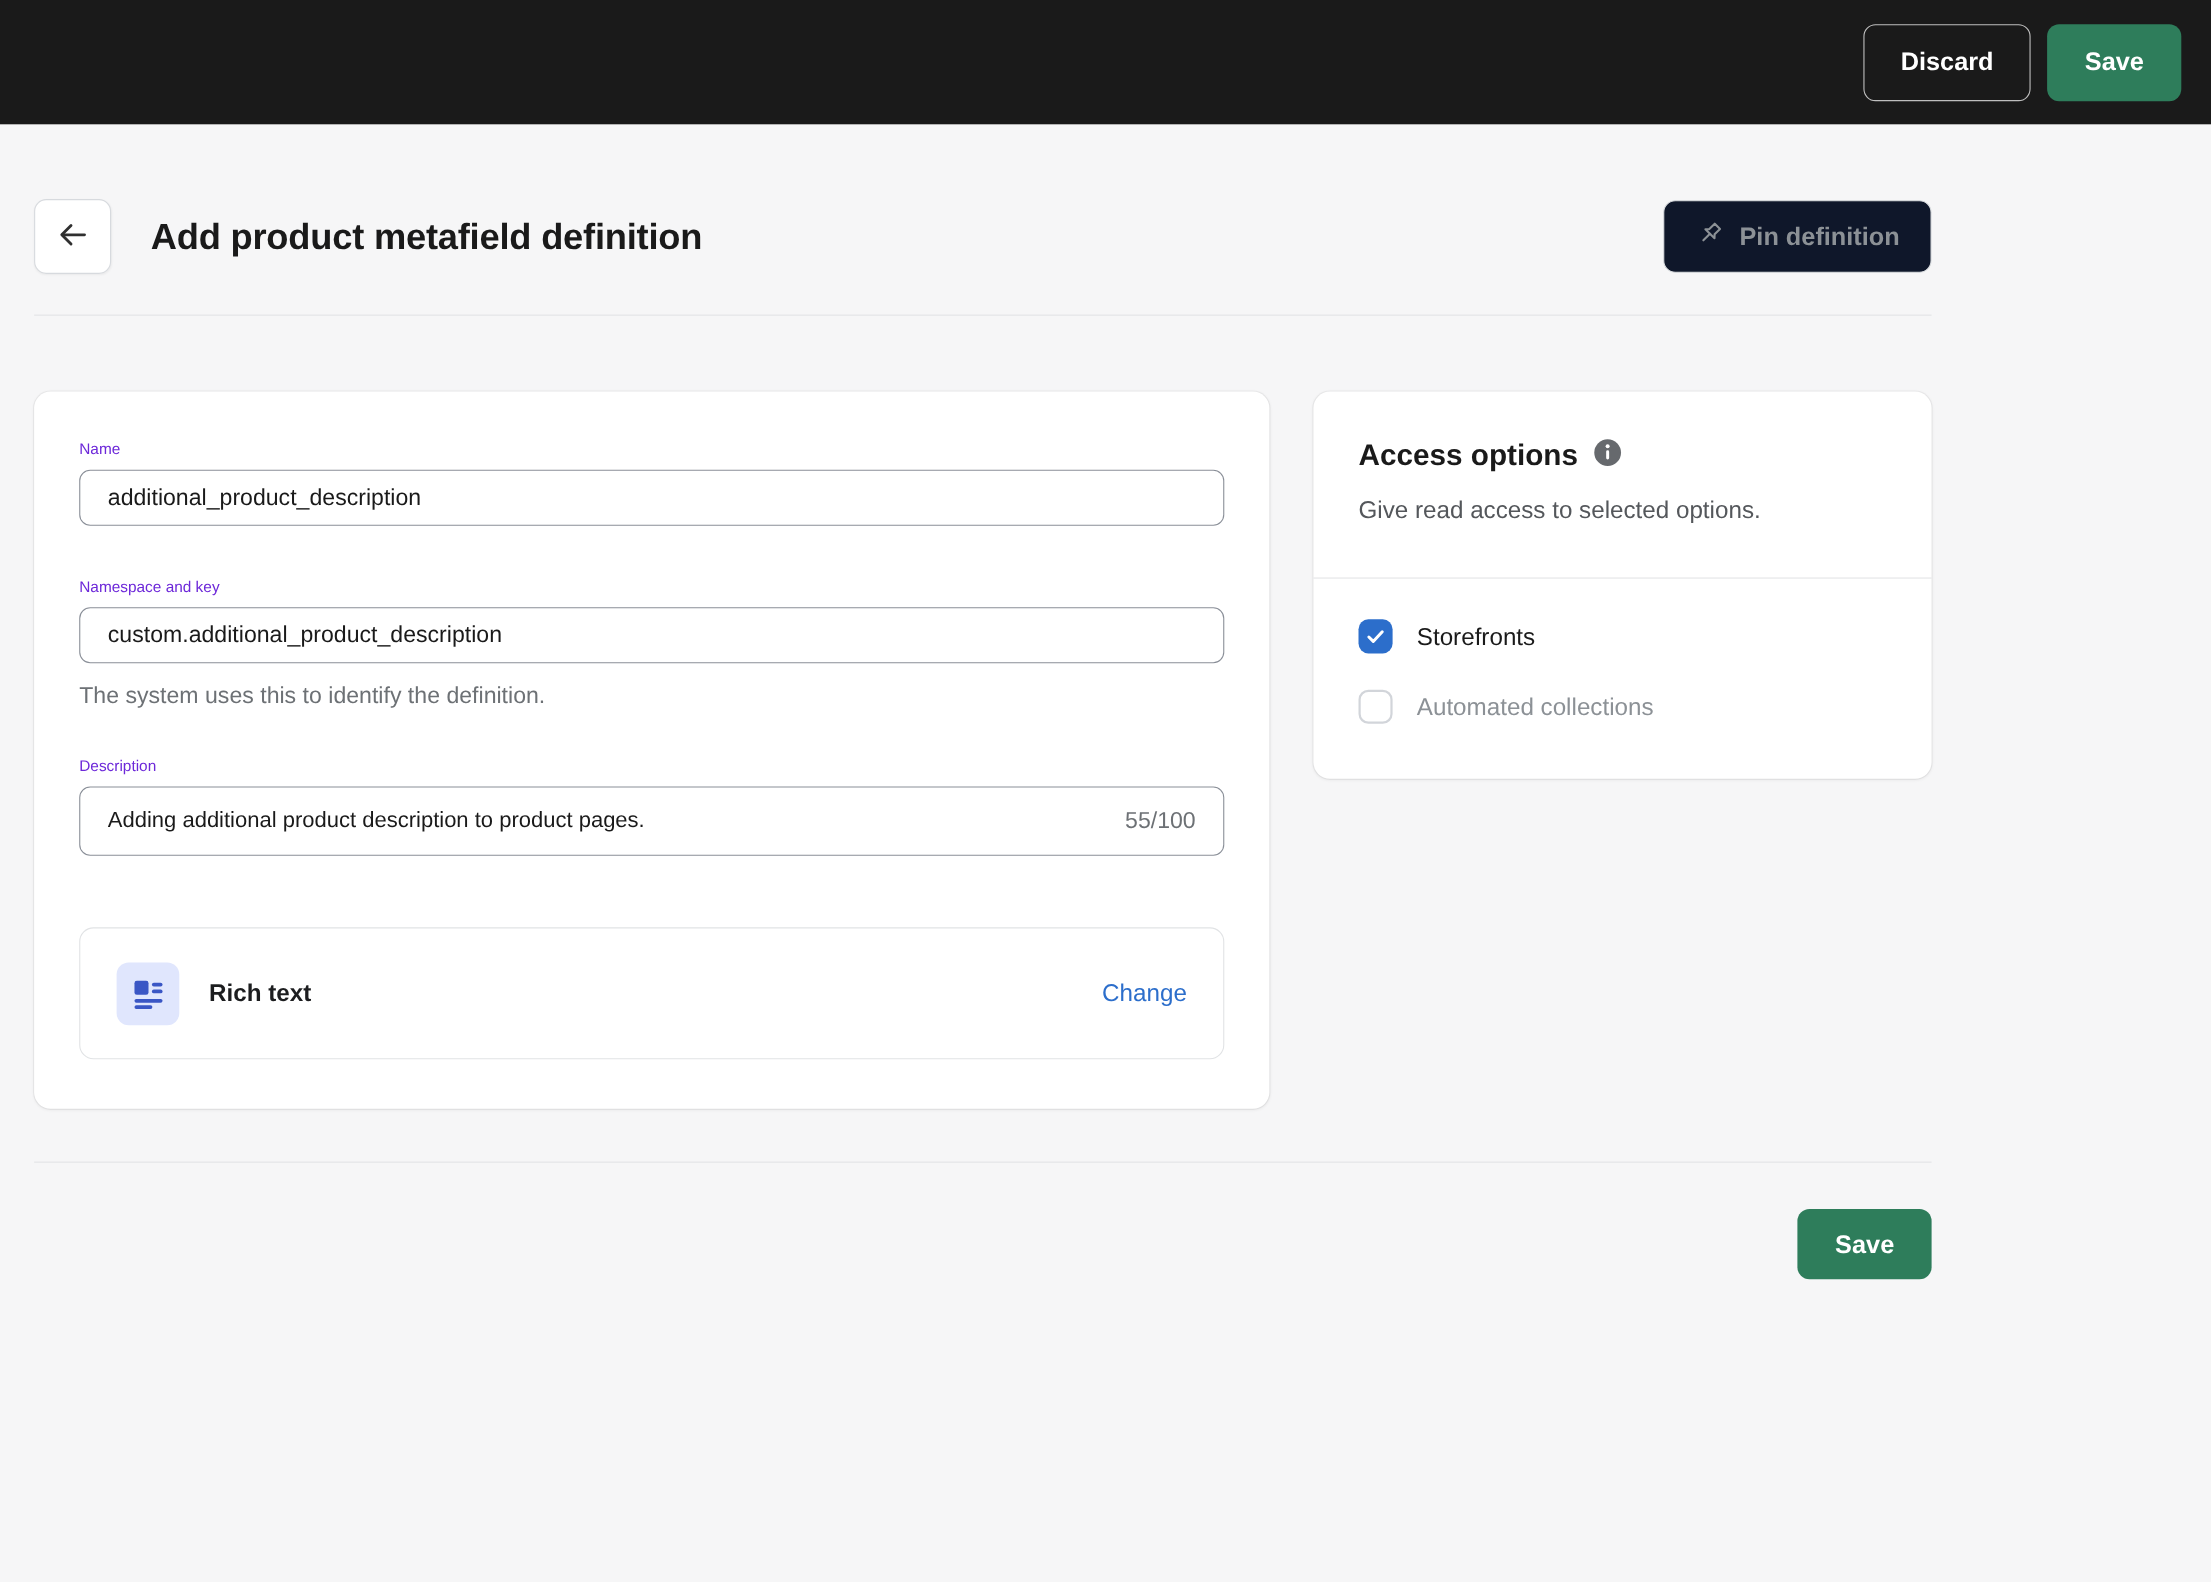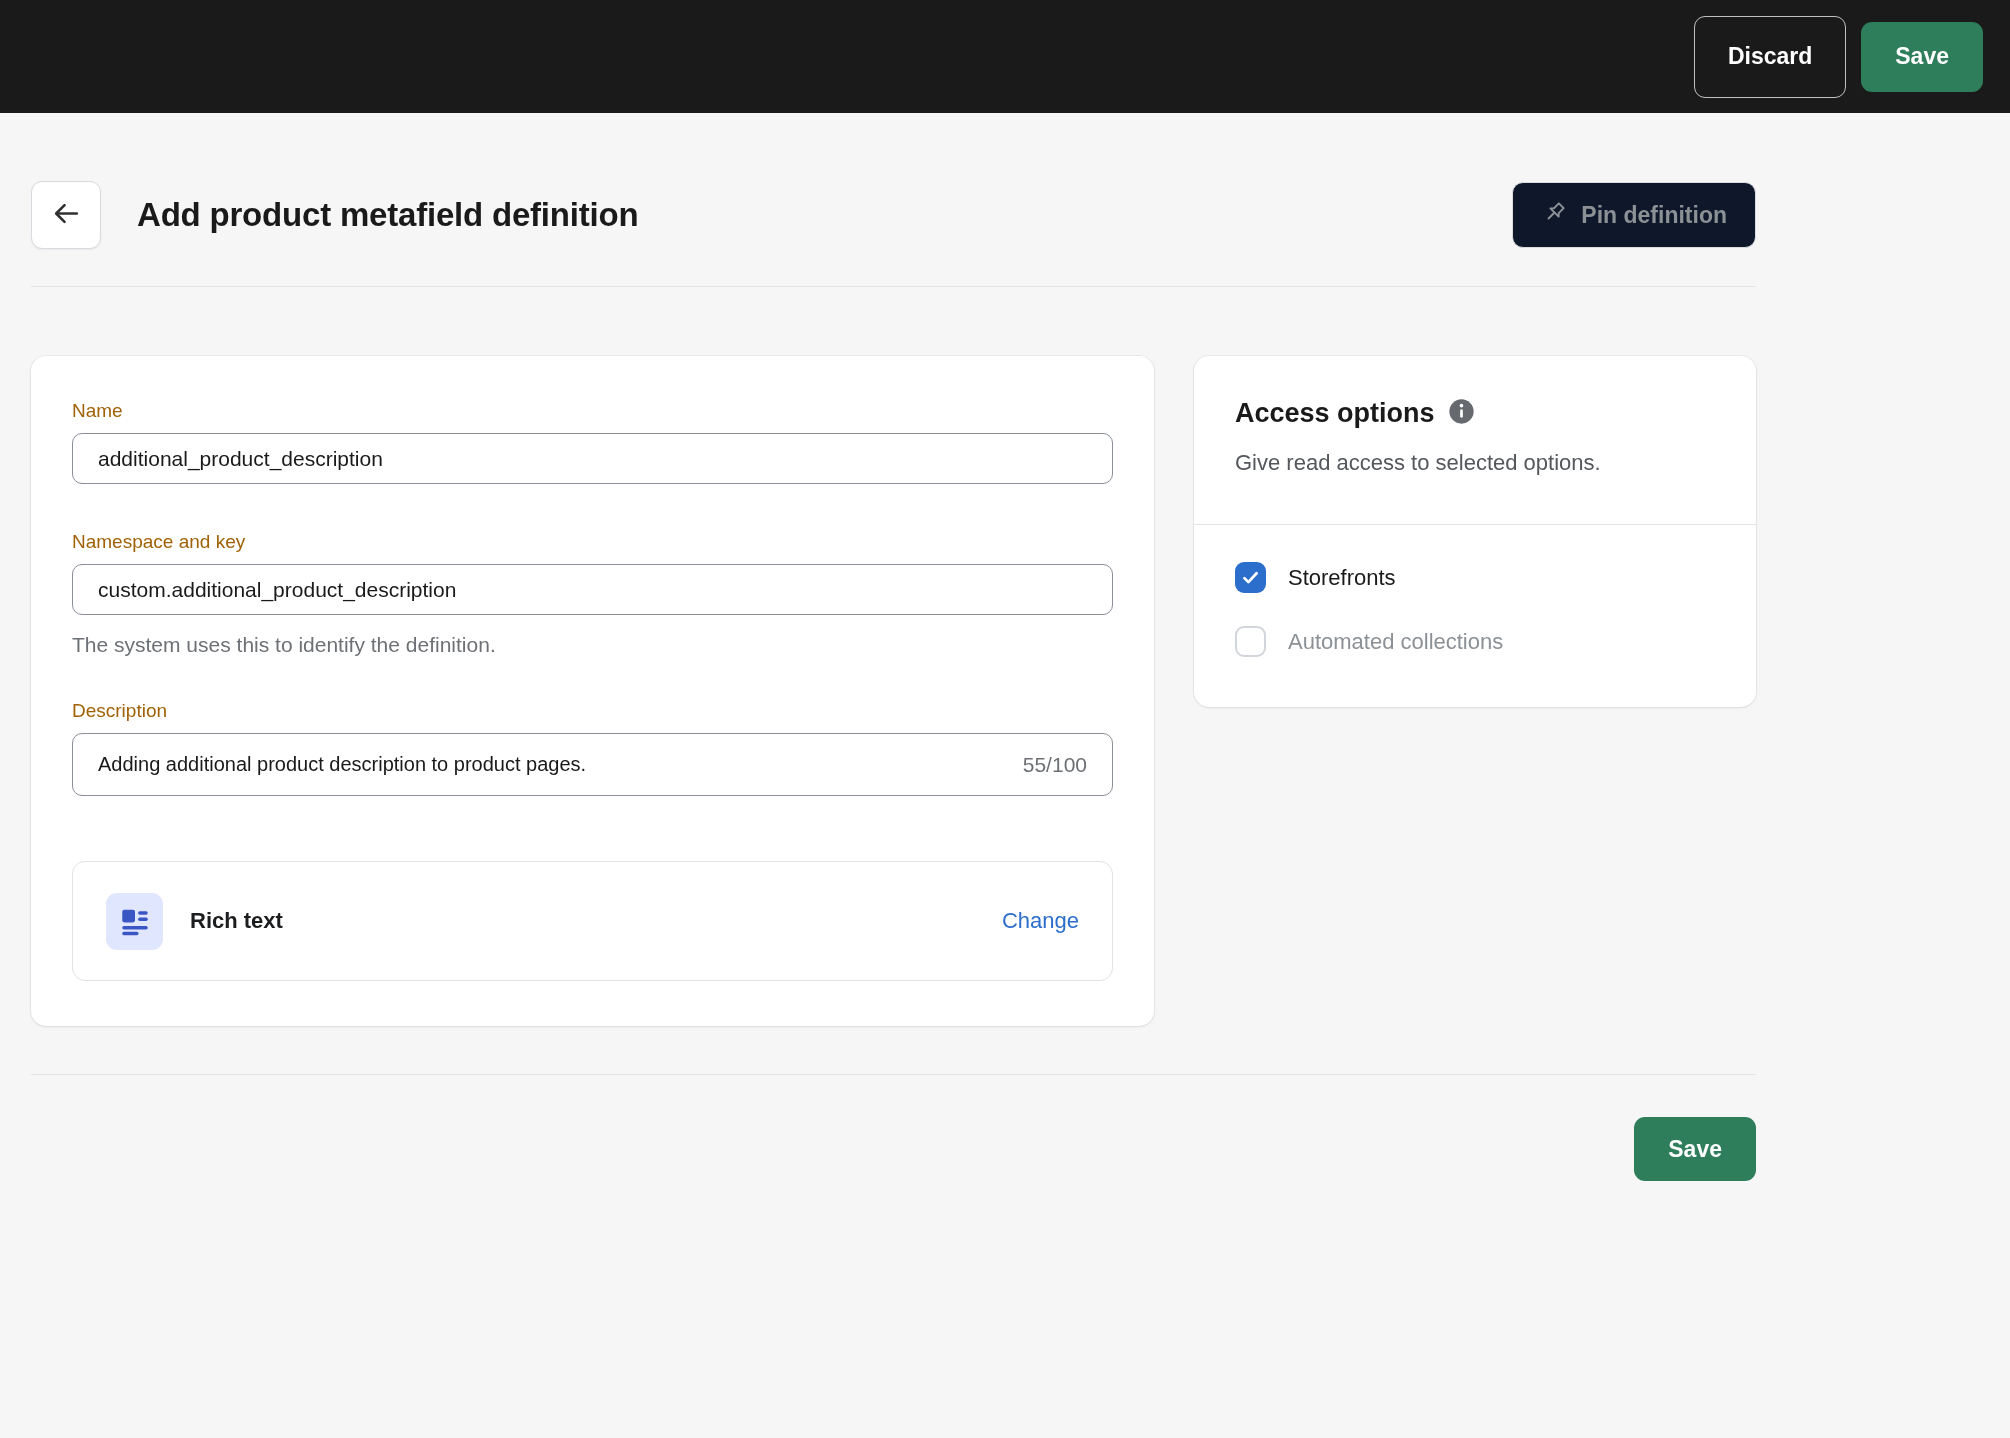--- a/index.html
+++ b/index.html
@@ -16,21 +16,21 @@
   .topbar {
     height: 113px;
     background: #1a1a1a;
     display: flex;
     align-items: center;
     justify-content: flex-end;
     gap: 15px;
     padding-right: 27px;
   }
   .btn-discard {
-    height: 82px;
+    height: 70px;
     padding: 0 33px;
     background: transparent;
     border: 1.5px solid rgba(255,255,255,0.72);
     border-radius: 11px;
     color: #ffffff;
     font-size: 23px;
     font-weight: 600;
   }
   .btn-save-top {
     height: 70px;
@@ -91,21 +91,21 @@
     align-items: start;
   }
   .card {
     background: #ffffff;
     border-radius: 15px;
     box-shadow: 0 0 0 1px rgba(0,0,0,0.045), 0 1px 3px rgba(0,0,0,0.07);
   }
 
   
   .left-card { padding: 44px 41px 45px; }
-  .f-label { display: block; font-size: 19px; color: #a16207; margin-bottom: 11px; }
+  .f-label { display: block; font-size: 14px; color: #6d28d9; margin-bottom: 11px; }
   .text-input {
     width: 100%; height: 51px;
     border: 1px solid #8a8f98;
     border-radius: 10px;
     padding: 0 25px;
     font-size: 21px;
     font-family: inherit;
     color: #1a1a1a;
     background: #fff;
     outline: none;

